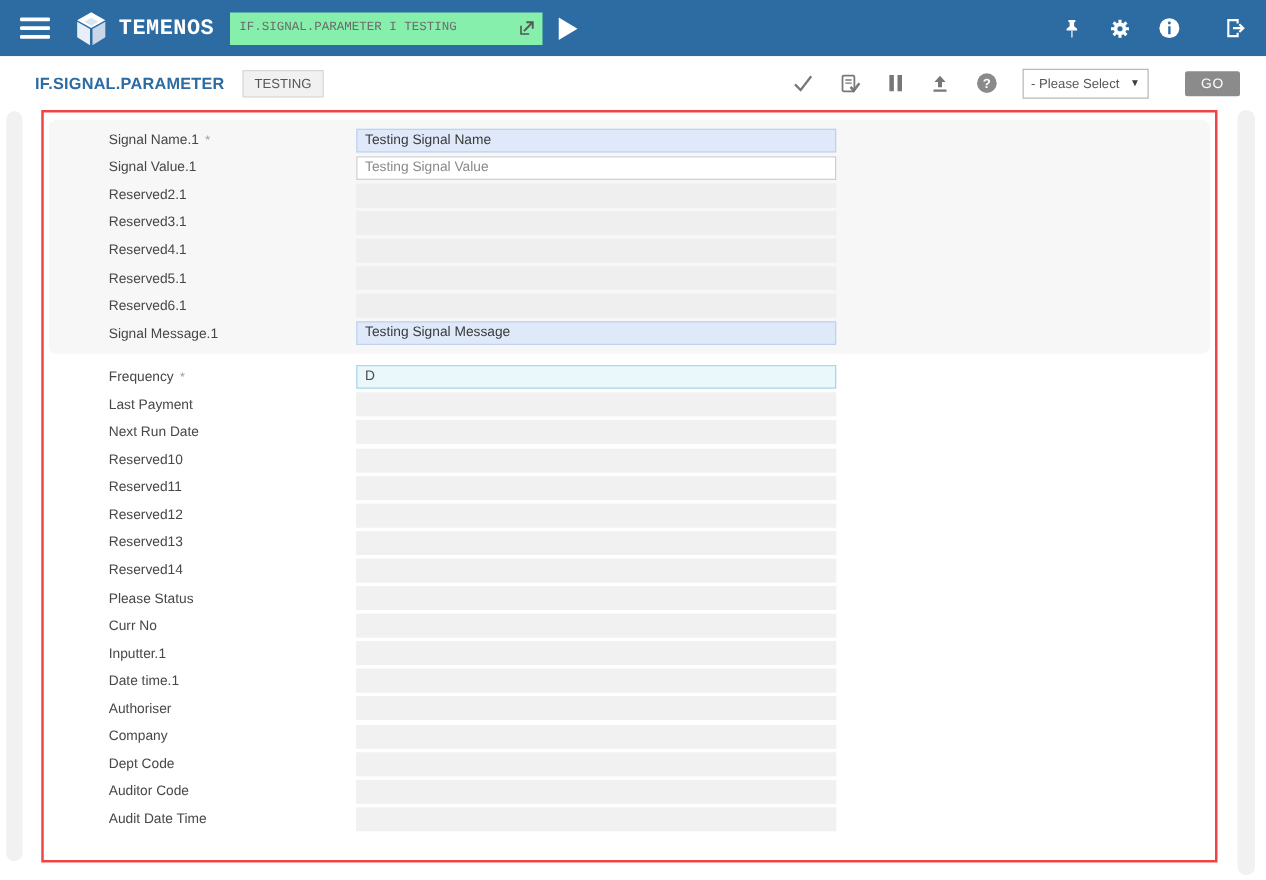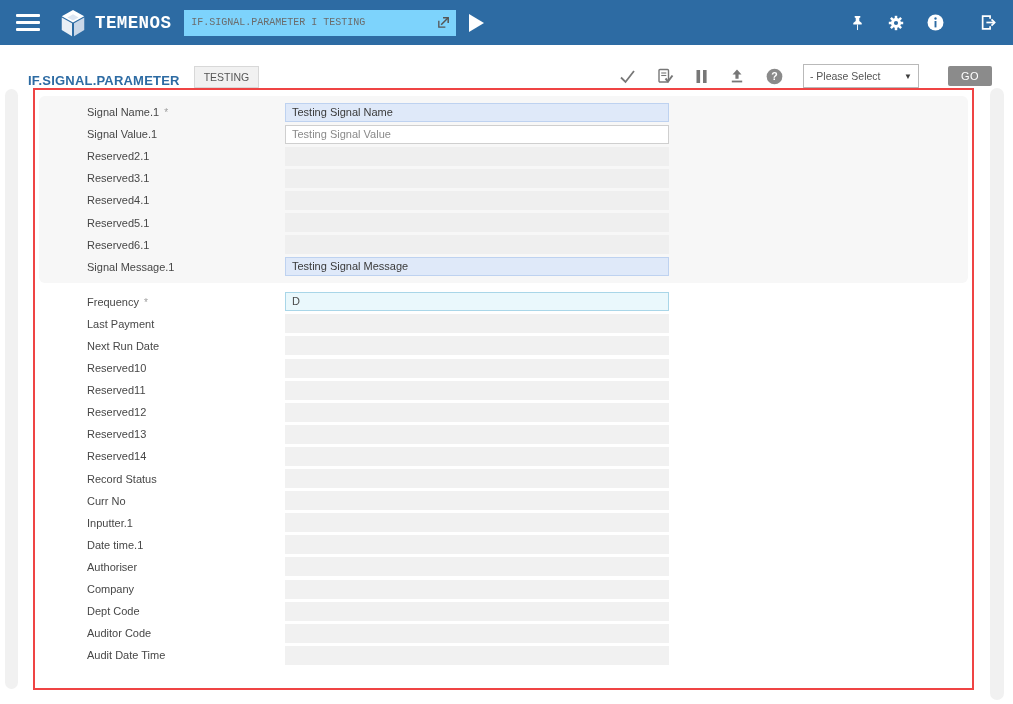--- a/index.html
+++ b/index.html
@@ -9,35 +9,35 @@
     background:#ffffff;
     font-family:"Liberation Sans","DejaVu Sans",sans-serif;
   }
 
   
   .header { height:45px; background:#2d6ba3; display:flex; align-items:center; padding:0 16px 0 12px;font-family:Liberation Mono, monospace; }
   .burger { width:24px; display:flex; flex-direction:column; gap:4px; cursor:pointer; margin-left:4px; }
   .burger div { height:3px; background:#fff; border-radius:1px; }
   .logo { margin-left:18px; display:flex; align-items:center; }
   .brand { color:#fff; font-weight:bold; font-size:17.5px; letter-spacing:.4px; margin-left:7px; }
-  .cmd { margin-left:13px; width:272px; height:26px; background:#7dd3fc; display:flex; align-items:center; padding:0 5px 0 7px; }
+  .cmd { margin-left:13px; width:250px; height:26px; background:#86efac; display:flex; align-items:center; padding:0 5px 0 7px; }
   .cmd input { border:none; outline:none; flex:1; font-size:10px; color:#6b6b6b; background:transparent; font-family:inherit; padding:0; }
   .playbtn { margin-left:13px; width:0; height:0; border-top:9px solid transparent; border-bottom:9px solid transparent; border-left:15px solid #ffffff; cursor:pointer; }
   .header-right { margin-left:auto; display:flex; align-items:center; gap:22px; }
   .hicon { display:flex; align-items:center; cursor:pointer; }
   .hicon.logout { margin-left:14px; }
 
   
-  .toolbar { height:43px; background:#fff; display:flex; align-items:flex-end; padding:0 21px 0 28px; }
+  .toolbar { height:43px; background:#fff; display:flex; align-items:center; padding:0 21px 0 28px; }
   .tb-title { color:#2d6ba3; font-size:13px; font-weight:600; letter-spacing:.2px; }
   .tab { margin-left:14px; background:#f1f1f1; border:1px solid #d8d8d8; color:#555; font-size:10.5px; padding:4px 9px; cursor:pointer; }
   .tb-right { margin-left:auto; display:flex; align-items:center; }
   .tb-icon { margin-left:21px; display:flex; align-items:center; cursor:pointer; }
   .tb-icon:first-child { margin-left:0; }
-  .selectbox { margin-left:20px; width:116px; height:24px; border:1px solid #b9b9b9; background:#fff; display:flex; align-items:center; padding:0 6px; font-size:10.5px; color:#555; cursor:pointer; }
+  .selectbox { margin-left:20px; width:101px; height:24px; border:1px solid #b9b9b9; background:#fff; display:flex; align-items:center; padding:0 6px; font-size:10.5px; color:#555; cursor:pointer; }
   .selectbox .arrow { margin-left:auto; font-size:8px; color:#3c3c3c; }
   .gobtn { margin-left:29px; background:#8b8b8b; color:#fff; font-size:11px; font-weight:normal; padding:4px 13px; border:none; border-radius:2px; letter-spacing:.5px; cursor:pointer; }
 
   
   .panel { position:absolute; left:33px; top:88px; width:941px; height:602px; background:#fff; border:2px solid #ef4444; }
   .group-shaded { margin:6px 4px 8px 4px; background:#f7f7f7; border-radius:6px; padding:5px 0; }
   .row { height:22.1px; display:flex; align-items:center; padding-left:52px; }
   .group-shaded .row { padding-left:48px; }
   .labelbox { width:198px; font-size:11px; color:#474747; white-space:nowrap; }
   .req { color:#9e9e9e; margin-left:5px; font-size:10px; }
@@ -227,21 +227,21 @@
       </div>
       <div class="row">
         <span class="labelbox"><span>Reserved13</span></span>
         <div class="field st-readonly"></div>
       </div>
       <div class="row">
         <span class="labelbox"><span>Reserved14</span></span>
         <div class="field st-readonly"></div>
       </div>
       <div class="row">
-        <span class="labelbox"><span>Record Status</span></span>
+        <span class="labelbox"><span>Please Status</span></span>
         <div class="field st-readonly"></div>
       </div>
       <div class="row">
         <span class="labelbox"><span>Curr No</span></span>
         <div class="field st-readonly"></div>
       </div>
       <div class="row">
         <span class="labelbox"><span>Inputter.1</span></span>
         <div class="field st-readonly"></div>
       </div>

